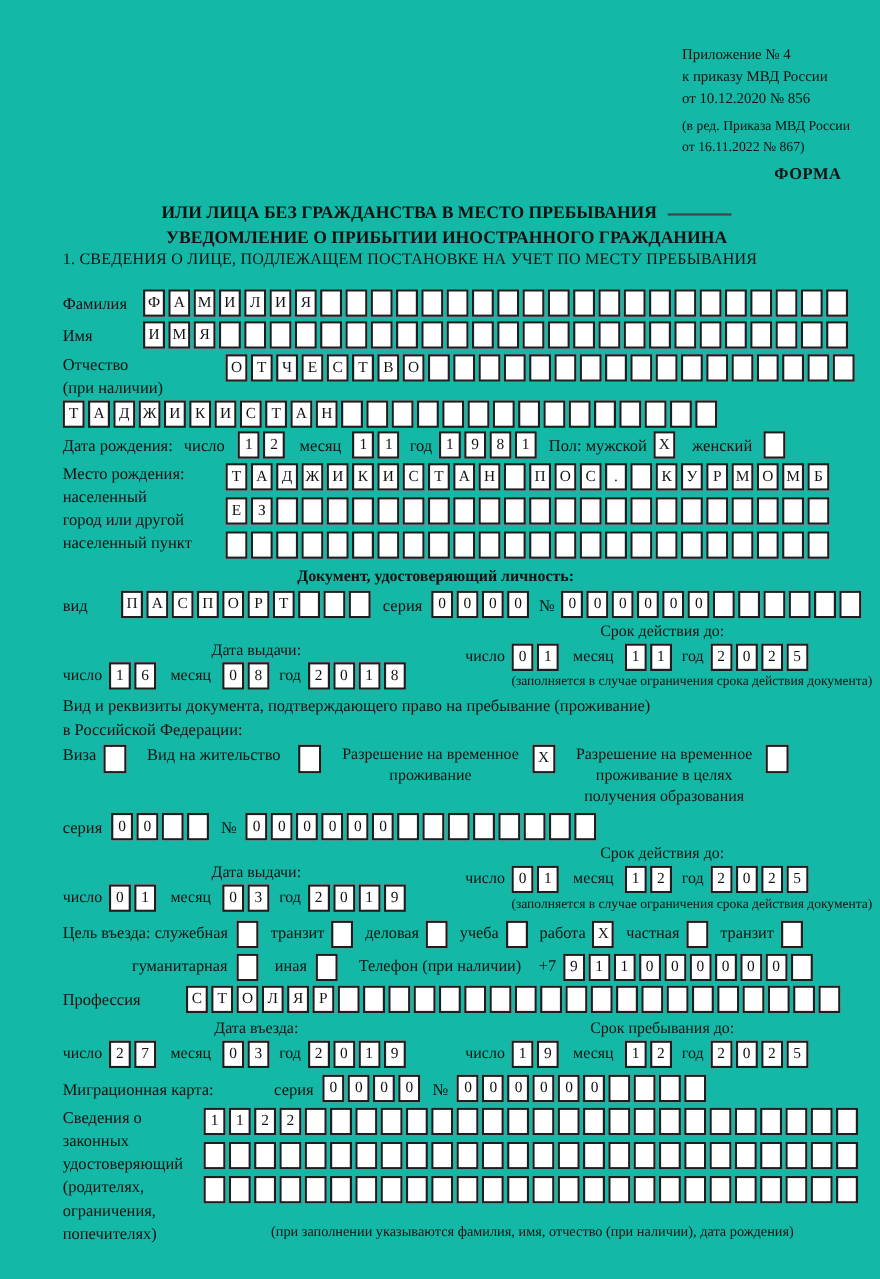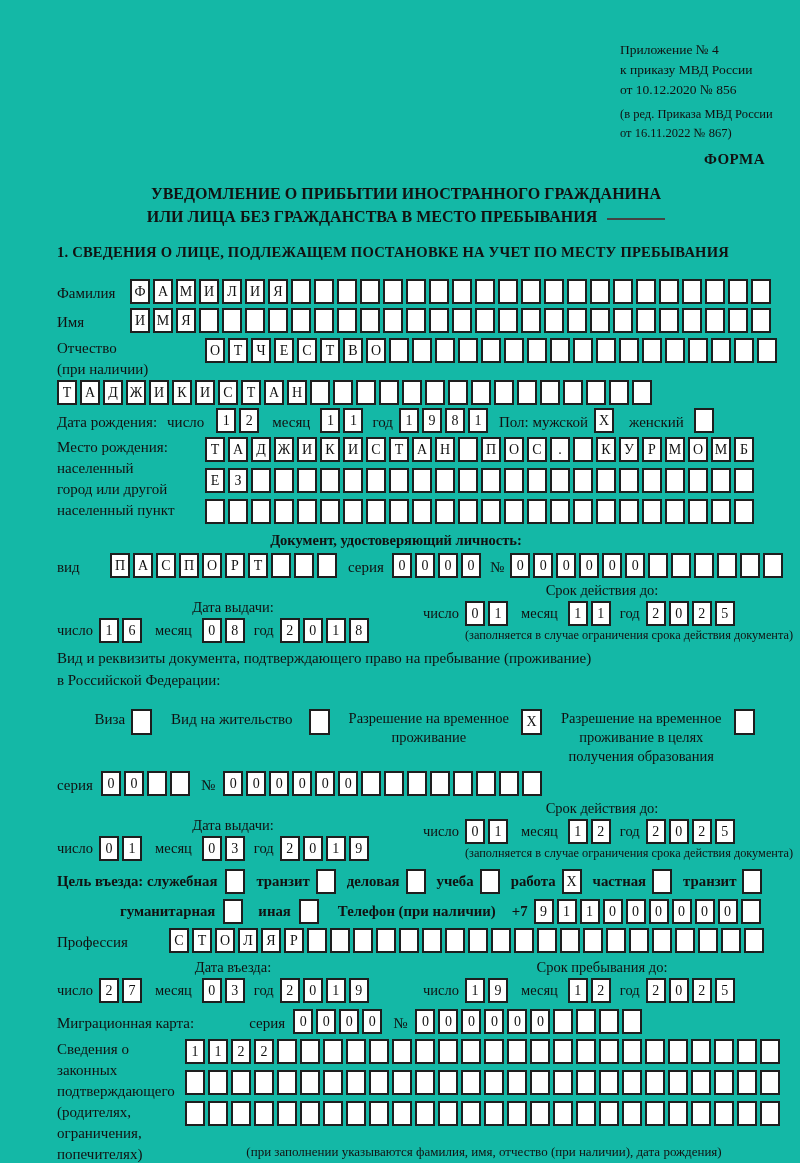--- a/index.html
+++ b/index.html
@@ -9,21 +9,21 @@
     width:800px; height:1163px; background:#14b8a6; overflow:hidden;
     padding:40px 5px 0 57px; position:relative;
   }
   
   .annex { margin-left:563px; font-size:13.5px; line-height:20px; }
   .annex .sub { font-size:12.5px; line-height:19px; margin-top:5px; }
   .forma { text-align:right; padding-right:30px; font-weight:bold; font-size:15px; letter-spacing:0.5px; margin-top:8px; }
   
   .title { text-align:center; font-weight:bold; font-size:16px; line-height:23px; margin-top:14px; margin-right:40px; }
   .title-underline { display:inline-block; width:58px; height:2px; background:#444; margin-left:10px; margin-bottom:2px; }
-  .section-heading { margin-top:16px; font-weight:bold; font-size:14.6px; letter-spacing:0.2px; }
+  .section-heading { font-weight:normal; font-size:14.6px; letter-spacing:0.2px; }
   
   .frow { display:flex; align-items:flex-end; }
   .frow-top { display:flex; align-items:flex-start; }
   .lbl { font-size:15px; line-height:21px; flex:none; }
   .w73 { width:73px; } .w125 { width:125px; } .w148 { width:148px; } .w112 { width:112px; } .w53 { width:53px; }
   .boxes { display:inline-flex; flex:none; }
   .box {
     display:inline-block; width:20px; height:25px; border:2px solid #1e1e1e; margin-right:3px;
     text-align:center; font-size:14px; line-height:21px; background:#fff; flex:none;
   }
@@ -35,24 +35,24 @@
   .dates2 { display:flex;align-items:flex-end; }
   .dcol-left { width:352px; flex:none; }
   .dcol-right { flex:1; }
   .dlabel { text-align:center; font-size:14.5px; line-height:17px; }
   .dgroup { display:flex; align-items:center; margin-top:2px; }
   .dgroup .lbl { font-size:14.5px; }
   .dnote { font-size:12.3px; text-align:right; margin-top:2px; padding-right:2px; }
   .doc-heading { text-align:center; font-weight:bold; font-size:14.5px; margin-top:2px; margin-right:60px; }
   .para { font-size:15px; line-height:22px; }
   
-  .permits { display:flex; align-items:flex-start; margin-top:18px;justify-content:center; }
+  .permits { display:flex; align-items:flex-start; margin-top:2px; }
   .pml { font-size:14.5px; line-height:19px; text-align:center; }
   .purpose-row { display:flex; align-items:center; }
-  .purpose-row .lbl { font-size:14.8px;font-weight:bold; }
+  .purpose-row .lbl { font-size:14.8px; }
   .footer-note { font-size:13px; margin-top:12px; text-align:center; }
   .repr-note-wrap { }
   .mt3{margin-top:3px}.mt4{margin-top:4px}.mt5{margin-top:5px}.mt6{margin-top:6px}.mt8{margin-top:8px}.mt14{margin-top:14px}
 </style>
 </head>
 <body>
 
 <div class="page">
 
   <div class="annex">
@@ -61,22 +61,22 @@
     <div>от 10.12.2020 № 856</div>
     <div class="sub">
       <div>(в ред. Приказа МВД России</div>
       <div>от 16.11.2022 № 867)</div>
     </div>
   </div>
 
   <div class="forma">ФОРМА</div>
 
   <div class="title">
+    <div><span>ИЛИ ЛИЦА БЕЗ ГРАЖДАНСТВА В МЕСТО ПРЕБЫВАНИЯ</span><span class="title-underline"></span></div>
     <div>УВЕДОМЛЕНИЕ О ПРИБЫТИИ ИНОСТРАННОГО ГРАЖДАНИНА</div>
-    <div><span>ИЛИ ЛИЦА БЕЗ ГРАЖДАНСТВА В МЕСТО ПРЕБЫВАНИЯ</span><span class="title-underline"></span></div>
   </div>
 
   <div class="section-heading">1. СВЕДЕНИЯ О ЛИЦЕ, ПОДЛЕЖАЩЕМ ПОСТАНОВКЕ НА УЧЕТ ПО МЕСТУ ПРЕБЫВАНИЯ</div>
 
   <div class="frow mt14" style="margin-top:18px">
     <span class="lbl w73">Фамилия</span>
     <span class="boxes">
         <span class="box">Ф</span>
         <span class="box">А</span>
         <span class="box">М</span>
@@ -675,21 +675,21 @@
         <span class="box"></span>
         <span class="box"></span>
         <span class="box"></span>
       </span>
   </div>
 
   <div class="frow-top mt5">
     <span class="stack lbl" style="width:128px">
       <span>Сведения о</span>
       <span>законных</span>
-      <span>подтверждающего</span>
+      <span>удостоверяющий</span>
       <span>(родителях,</span>
       <span>ограничения,</span>
       <span>попечителях)</span>
     </span>
     <span class="stack boxrows repr-note-wrap">
       <span class="boxes">
           <span class="box">1</span>
           <span class="box">1</span>
           <span class="box">2</span>
           <span class="box">2</span>

